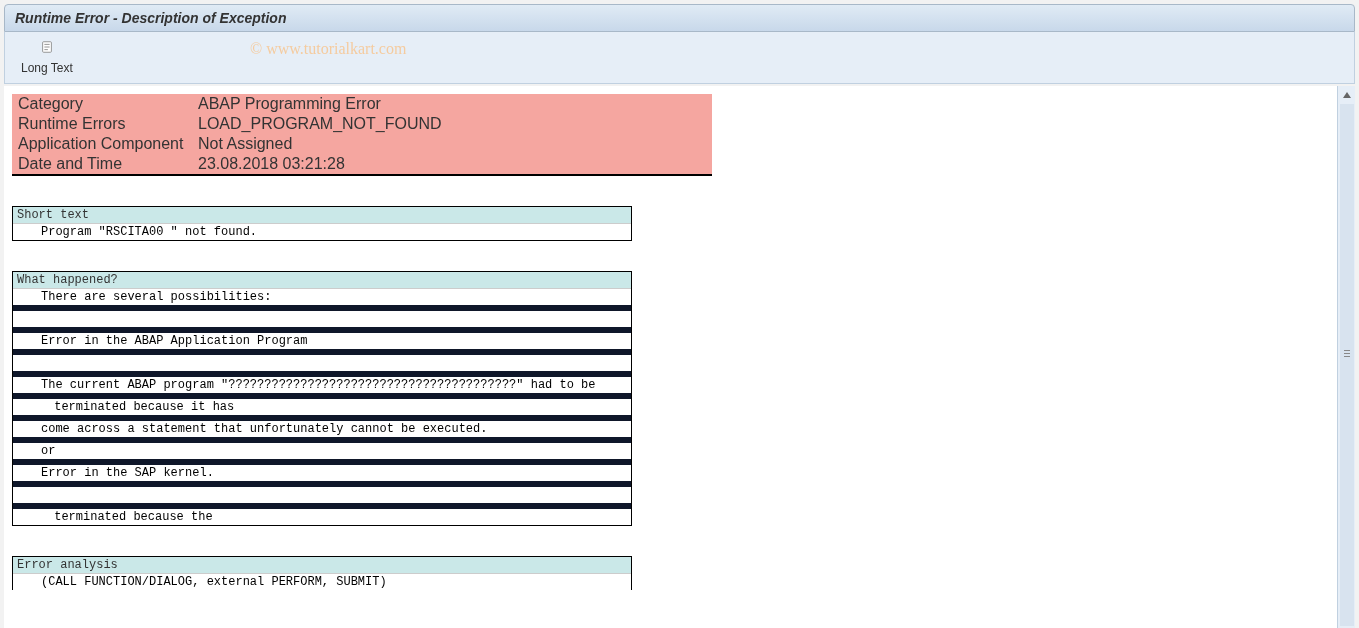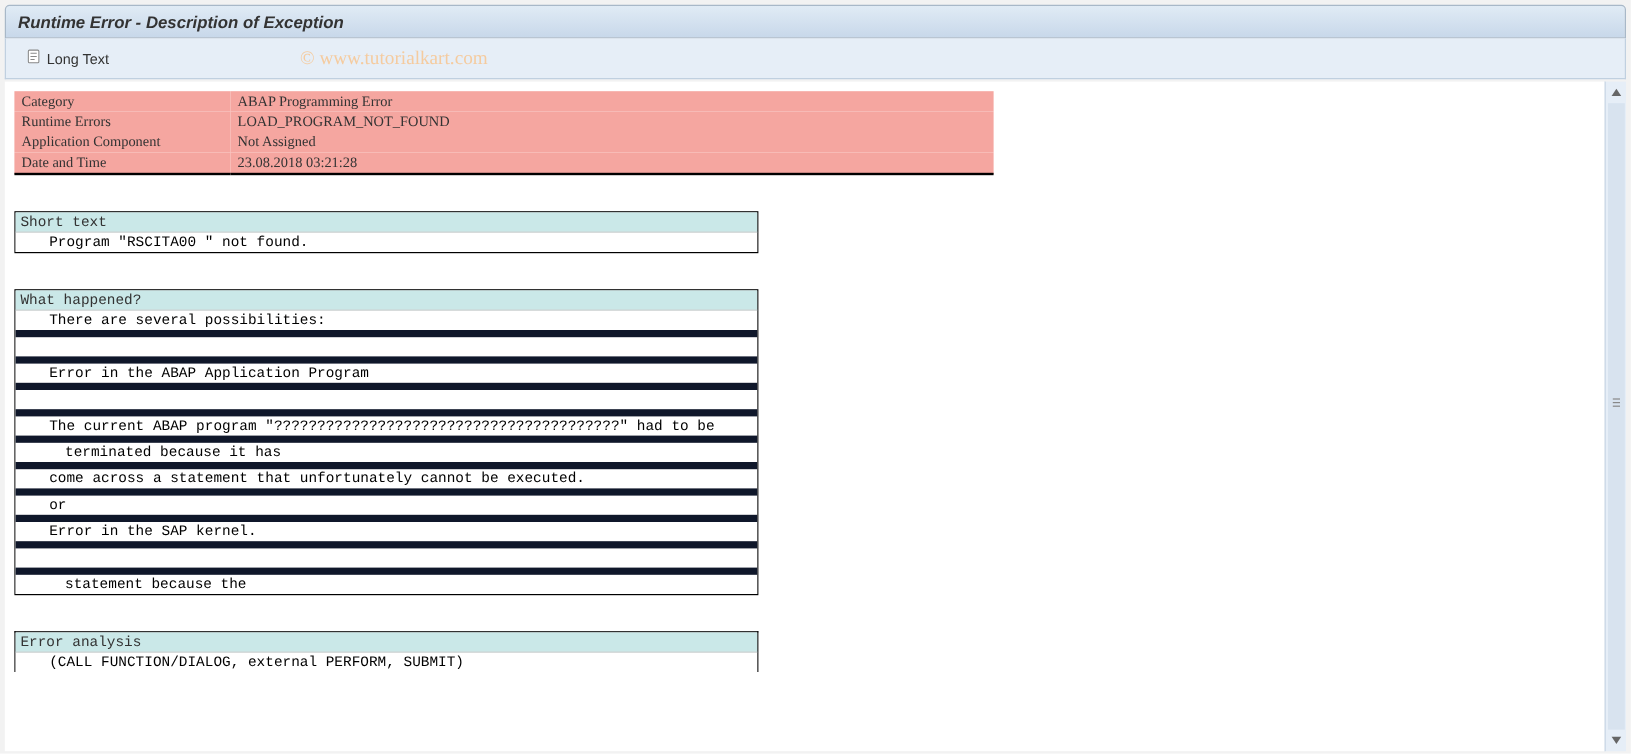--- a/index.html
+++ b/index.html
@@ -39,20 +39,21 @@
       align-items: center;
     }
     .toolbar-btn {
       display: flex;
       align-items: center;
       gap: 4px;
       cursor: pointer;
       padding: 2px 6px;
       font-size: 12px;
       color: #333;
+      flex-direction: column;
     }
     .toolbar-btn svg {
       width: 14px;
       height: 14px;
     }
     .content-area {
       margin: 2px 4px 4px 4px;
       height: calc(100% - 70px);
       display: flex;
     }
@@ -99,25 +100,25 @@
       gap: 2px;
       align-items: center;
       justify-content: center;
     }
     .scroll-grip span {
       width: 6px;
       height: 1px;
       background: #888;
     }
     .summary-table {
-      width: 816px;
+      width: 700px;
       border-collapse: collapse;
       margin: 8px 0 0 8px;
-      font-family: Liberation Serif, serif;
-      font-size: 12px;
+      font-family: Liberation Sans, sans-serif;
+      font-size: 16px;
       border-bottom: 2px solid #000;
     }
     .summary-table td {
       padding: 1px 6px;
       background: #f5a6a0;
       color: #333;
       white-space: nowrap;
     }
     .summary-table td:first-child {
       width: 180px;
@@ -221,21 +222,21 @@
           <div class="line">There are several possibilities:</div>
           <div class="line">&nbsp;</div>
           <div class="line">Error in the ABAP Application Program</div>
           <div class="line">&nbsp;</div>
           <div class="line">The current ABAP program "????????????????????????????????????????" had to be</div>
           <div class="line indent2"> terminated because it has</div>
           <div class="line">come across a statement that unfortunately cannot be executed.</div>
           <div class="line">or</div>
           <div class="line">Error in the SAP kernel.</div>
           <div class="line">&nbsp;</div>
-          <div class="line indent2"> statement because the</div>
+          <div class="line indent2"> terminated because the</div>
         </div>
     </div>
 
     <div class="section-box" style="margin-bottom:0; border-bottom:none;">
       <div class="section-header">Error analysis</div>
       <div class="section-body" id="error-analysis-body">
           <div class="line">(CALL FUNCTION/DIALOG, external PERFORM, SUBMIT)</div>
         </div>
     </div>
 

